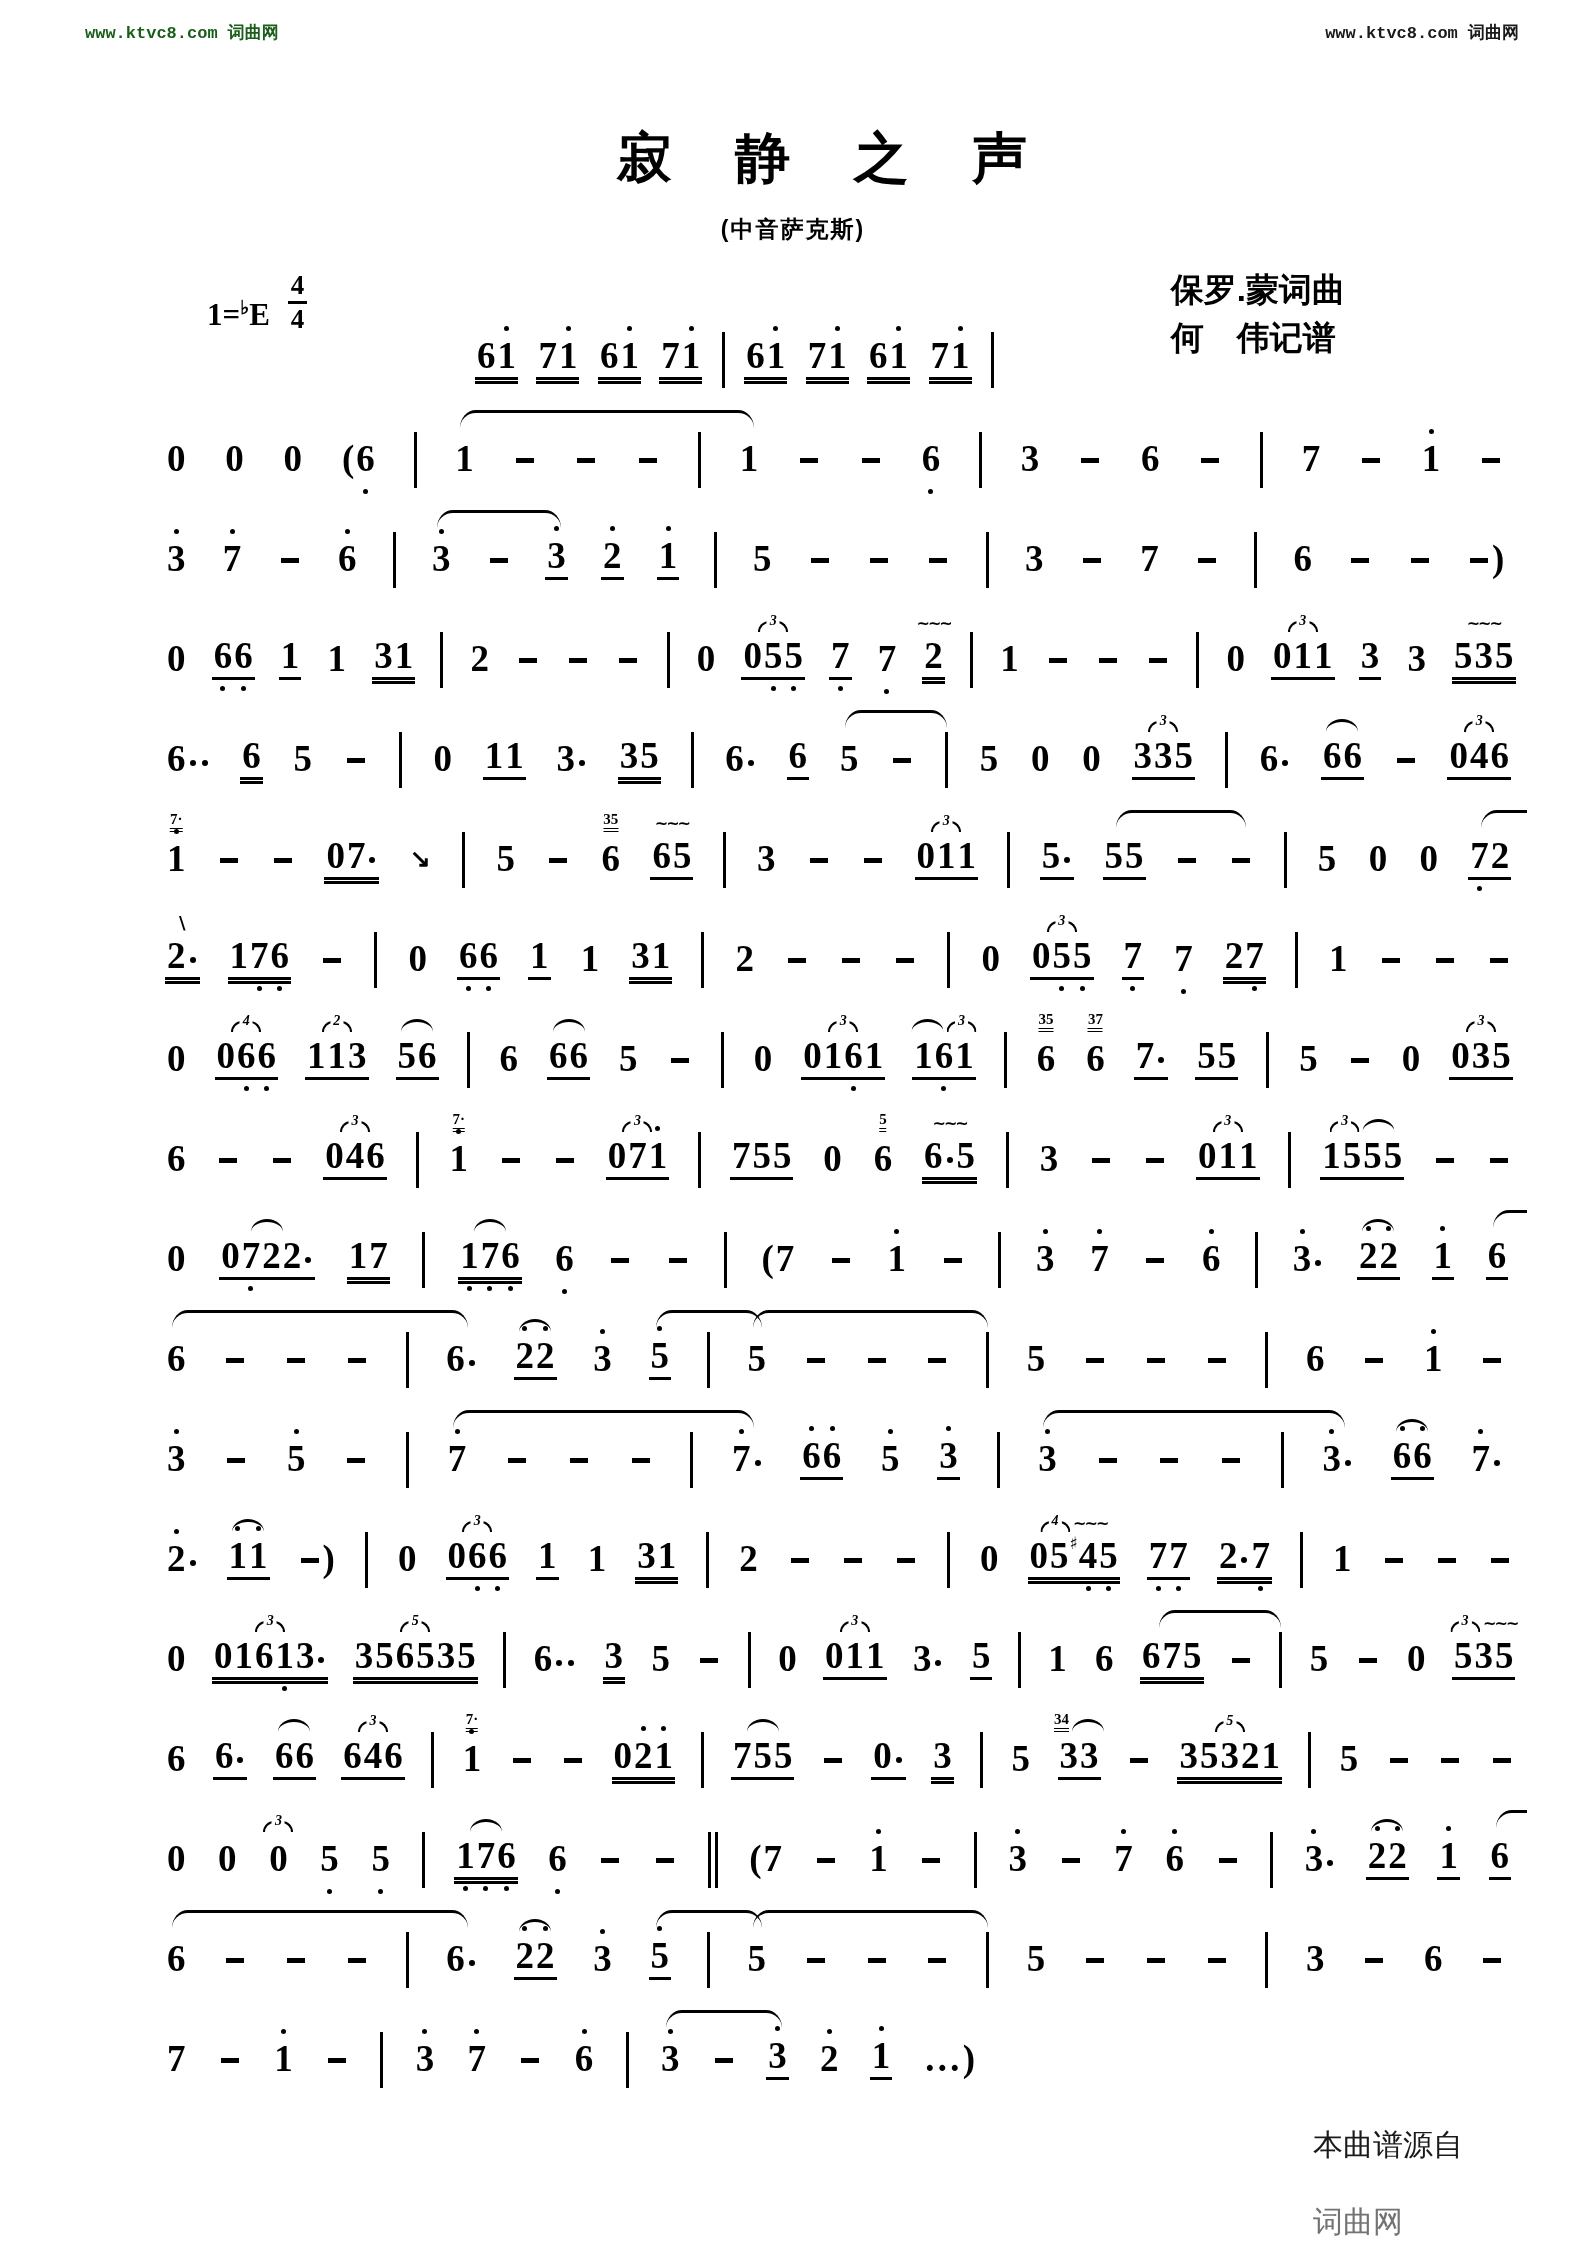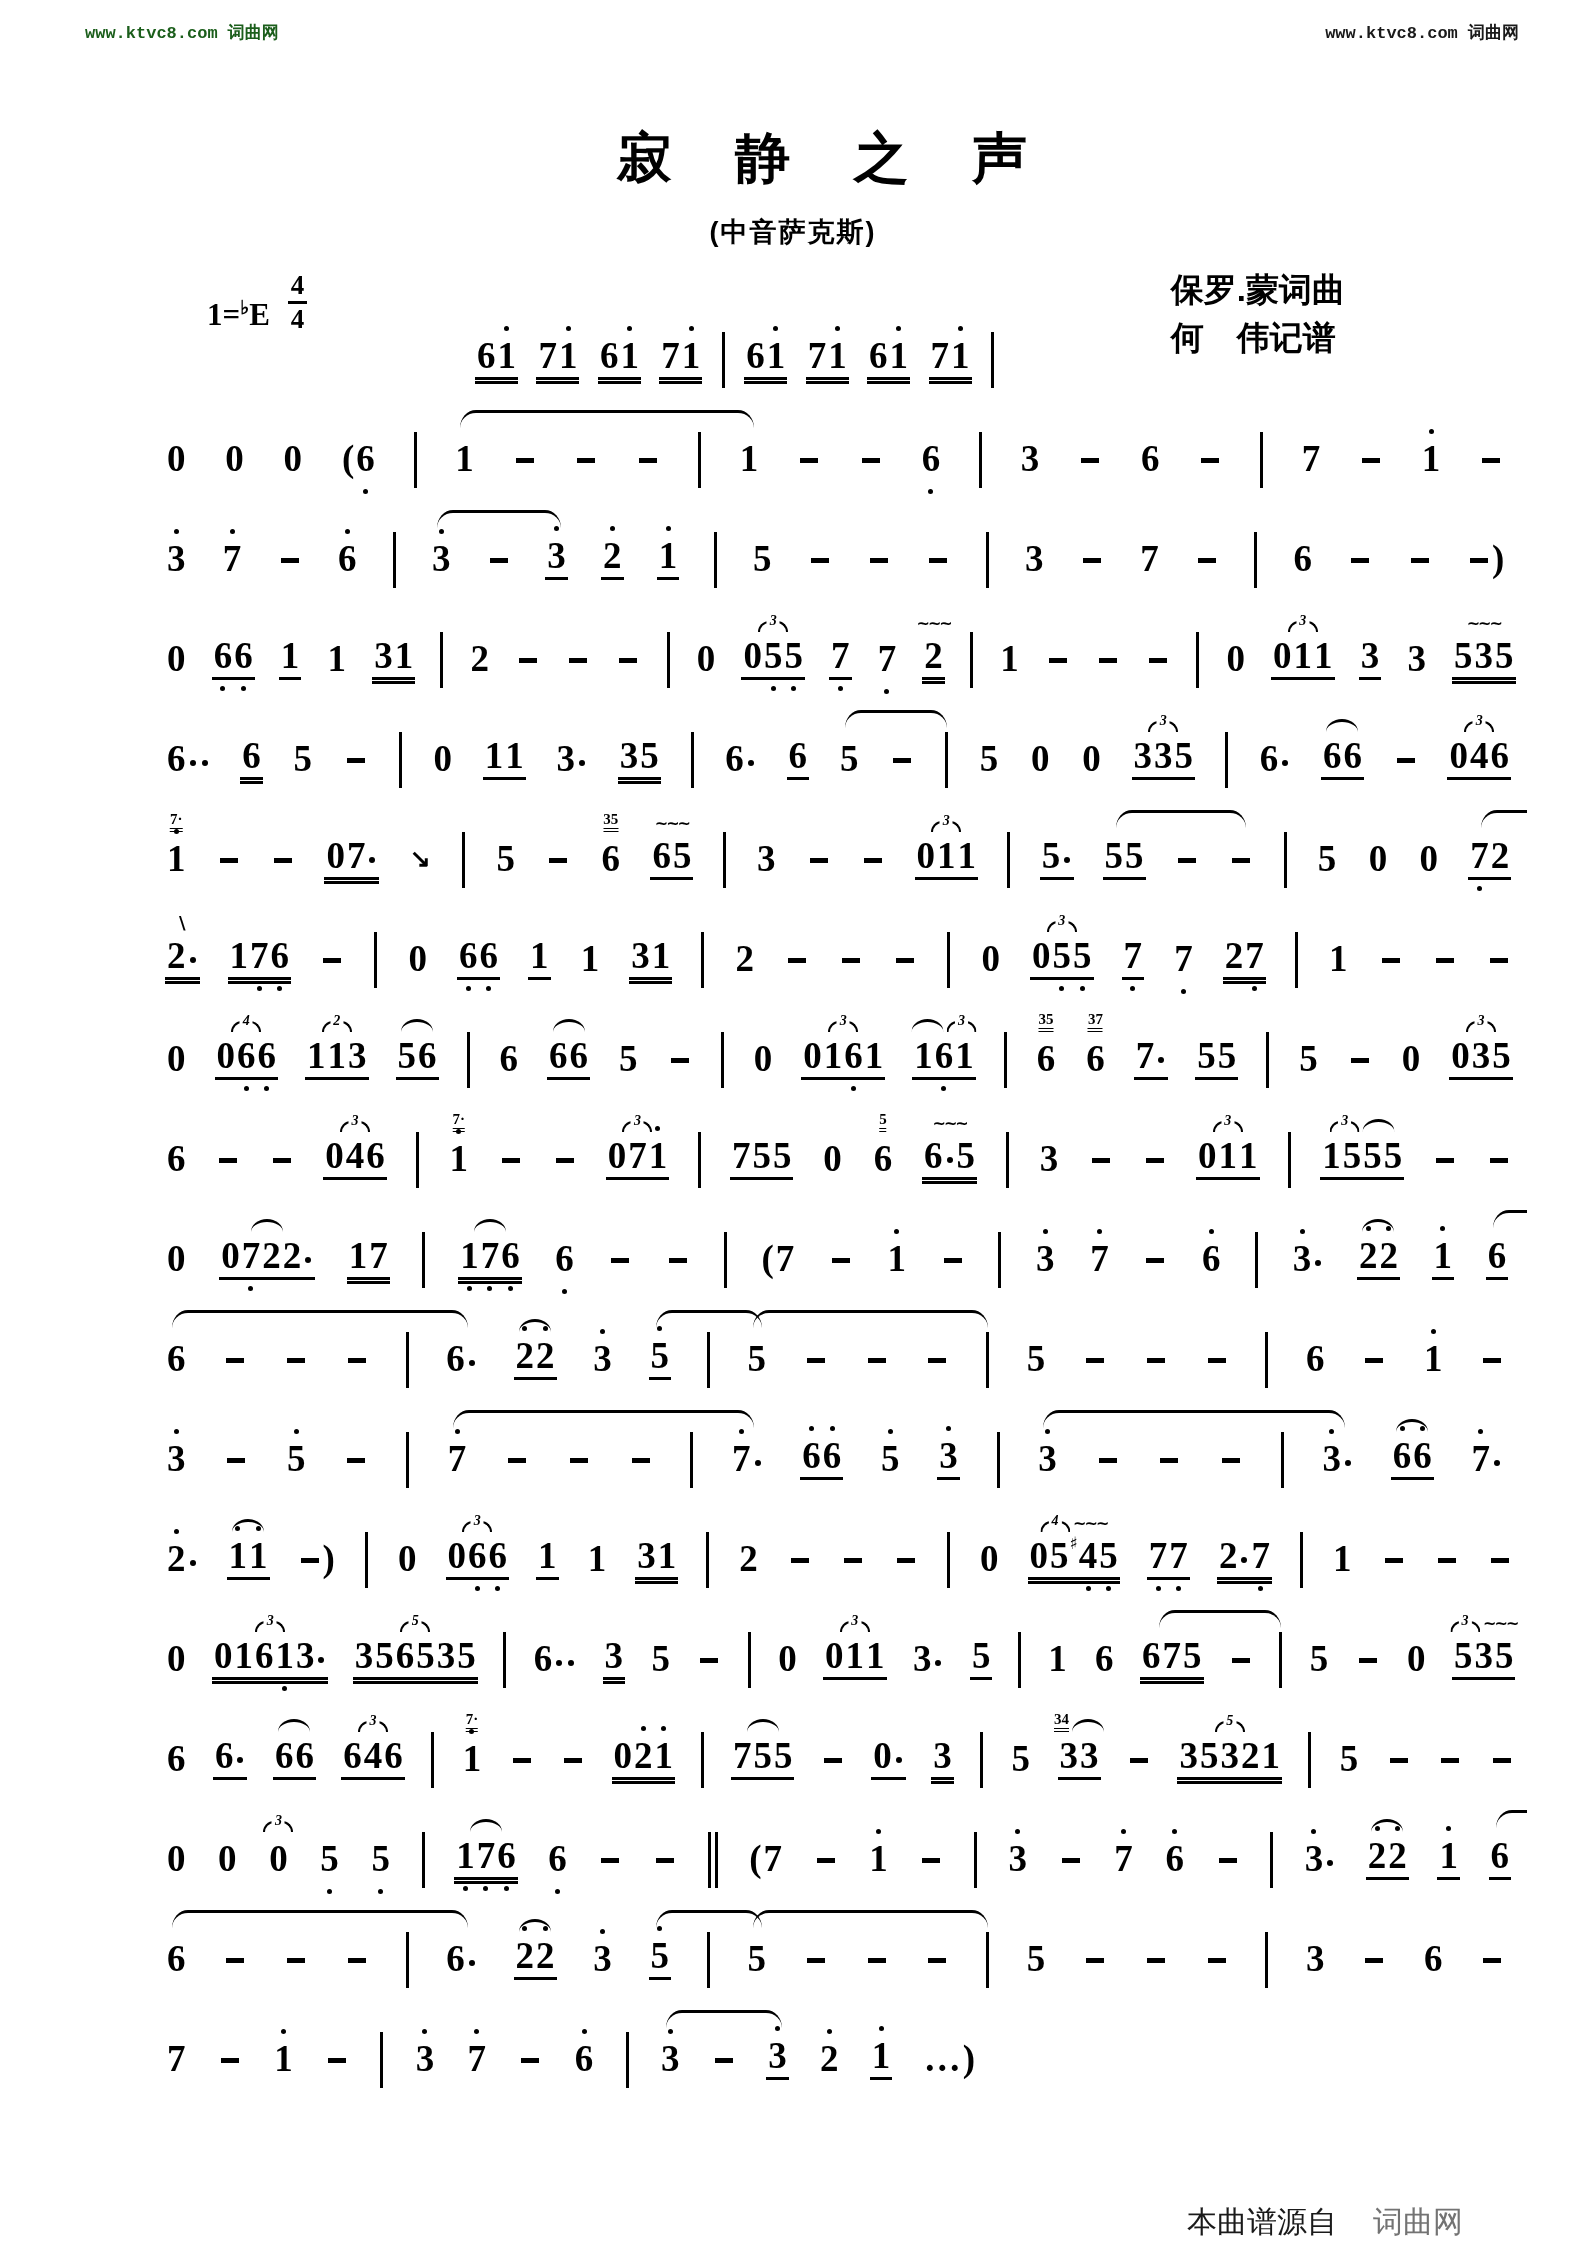--- a/index.html
+++ b/index.html
@@ -2,21 +2,21 @@
 <html><head>
 <meta charset="utf-8">
 <style>
   html,body{margin:0;padding:0;background:#fff;}
   .page{position:relative;width:1468px;height:2245px;background:#fff;margin:16px auto;overflow:hidden;color:#000;}
   .wm{position:absolute;top:5px;font-family:"Liberation Mono",monospace;font-size:17px;font-weight:bold;}
   .wm-left{left:26px;color:#1b5e1b;}
   .wm-right{right:8px;color:#1a1a1a;}
   .title{position:absolute;top:106px;left:0;width:100%;text-align:center;font-size:55px;font-weight:bold;
          letter-spacing:24px;text-indent:24px;font-family:"Liberation Sans",sans-serif;padding-left:29px;}
-  .subtitle{position:absolute;top:198px;left:0;width:100%;text-align:center;font-size:27px;font-weight:bold;
+  .subtitle{position:absolute;top:198px;left:0;width:100%;text-align:center;font-size:23px;font-weight:bold;
             letter-spacing:2px;font-family:"Liberation Sans",sans-serif;}
   .keysig{position:absolute;left:148px;top:256px;display:flex;align-items:flex-end;gap:18px;
           font-family:"Liberation Serif",serif;font-weight:bold;}
   .keytext{font-size:31px;}
   .keytext sup{font-size:19px;}
   .frac{display:flex;flex-direction:column;align-items:center;line-height:1;font-size:27px;font-weight:bold;}
   .frac .num{border-bottom:3px solid #000;padding:0 3px 2px;}
   .frac .den{padding-top:2px;}
   .credits{position:absolute;right:182px;top:250px;font-family:"Liberation Sans",sans-serif;font-size:33px;
            font-weight:bold;line-height:1.45;}
@@ -45,21 +45,21 @@
   .tick{font-weight:bold;font-size:18px;line-height:1;font-family:"DejaVu Sans",sans-serif;}
   .tup{position:relative;display:inline-block;min-width:26px;height:9px;border:2.5px solid #000;border-bottom:none;
        border-radius:13px 13px 0 0;}
   .tupn{position:absolute;top:-9px;left:50%;transform:translateX(-50%);background:#fff;padding:0 3px;
         font-family:"Liberation Serif",serif;font-style:italic;font-weight:bold;font-size:14px;line-height:1;}
   .grace{font-family:"Liberation Serif",serif;font-weight:bold;font-size:15px;line-height:1.1;
          border-bottom:4px double #000;padding-bottom:1px;}
   .bigslur{position:absolute;top:14px;height:16px;border-top:3px solid #000;border-radius:16px 16px 0 0/18px 18px 0 0;}
   
   .footer{position:absolute;right:64px;bottom:18px;font-family:"Liberation Sans",sans-serif;font-size:30px;
-          color:#1a1a1a;display:flex;gap:36px;}
+          color:#1a1a1a;display:flex;gap:36px;flex-direction:column;}
   .footer .site{color:#737373;}
 </style>
 </head>
 <body>
 
 <div class="page">
 
   <div class="wm wm-left">www.ktvc8.com 词曲网</div>
   <div class="wm wm-right">www.ktvc8.com 词曲网</div>
 

